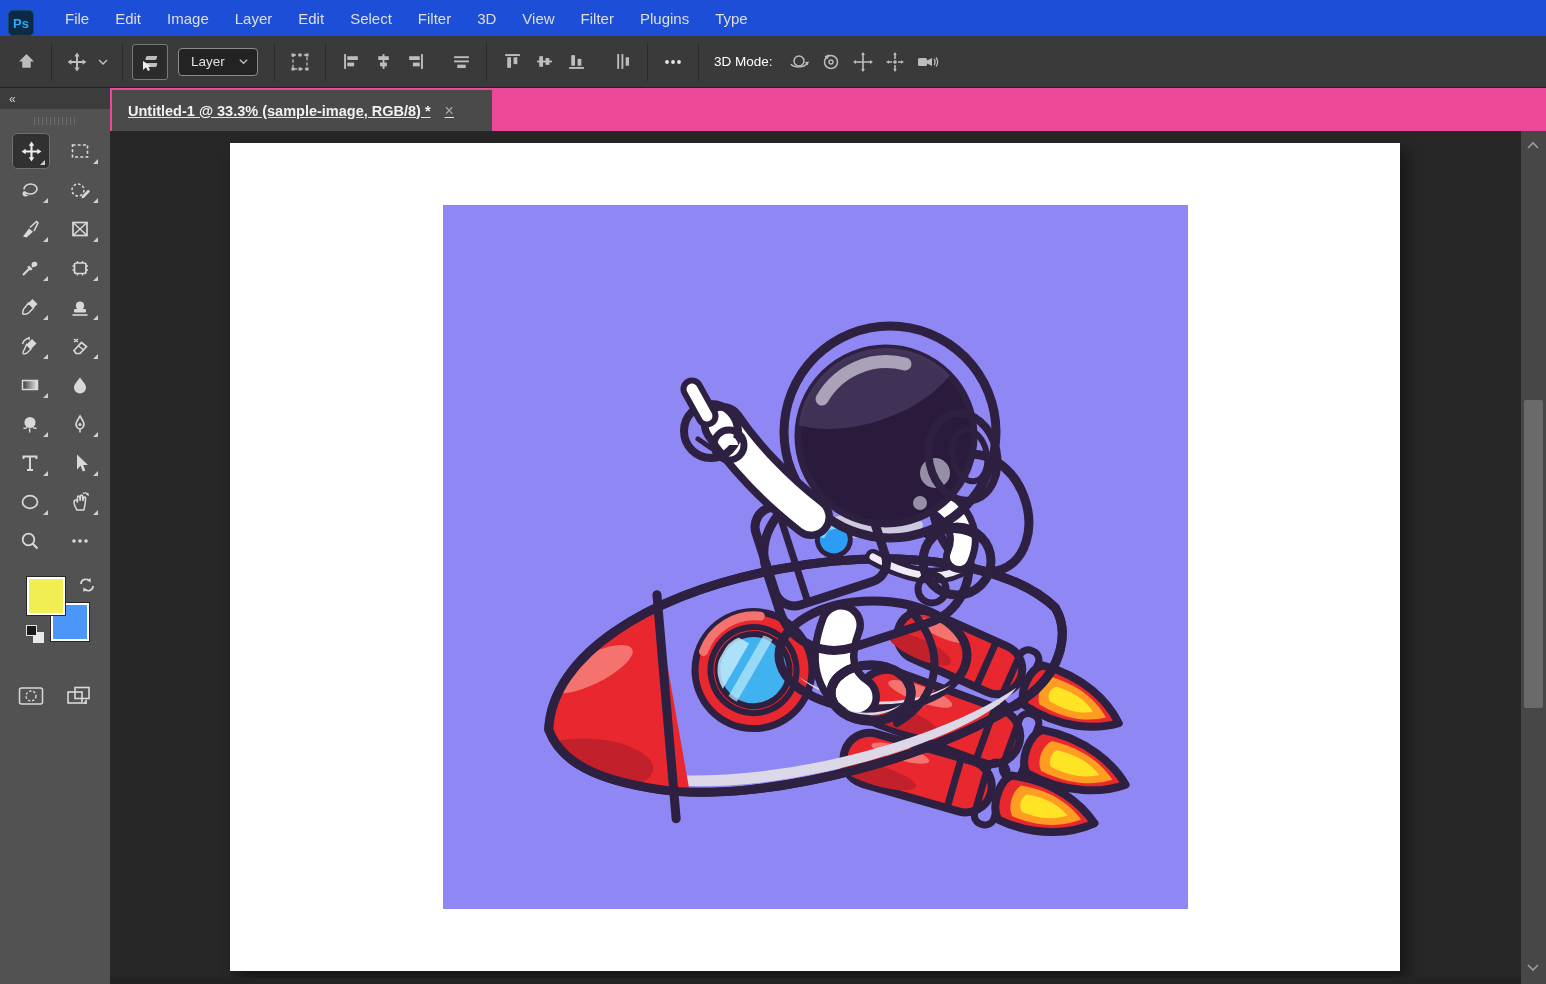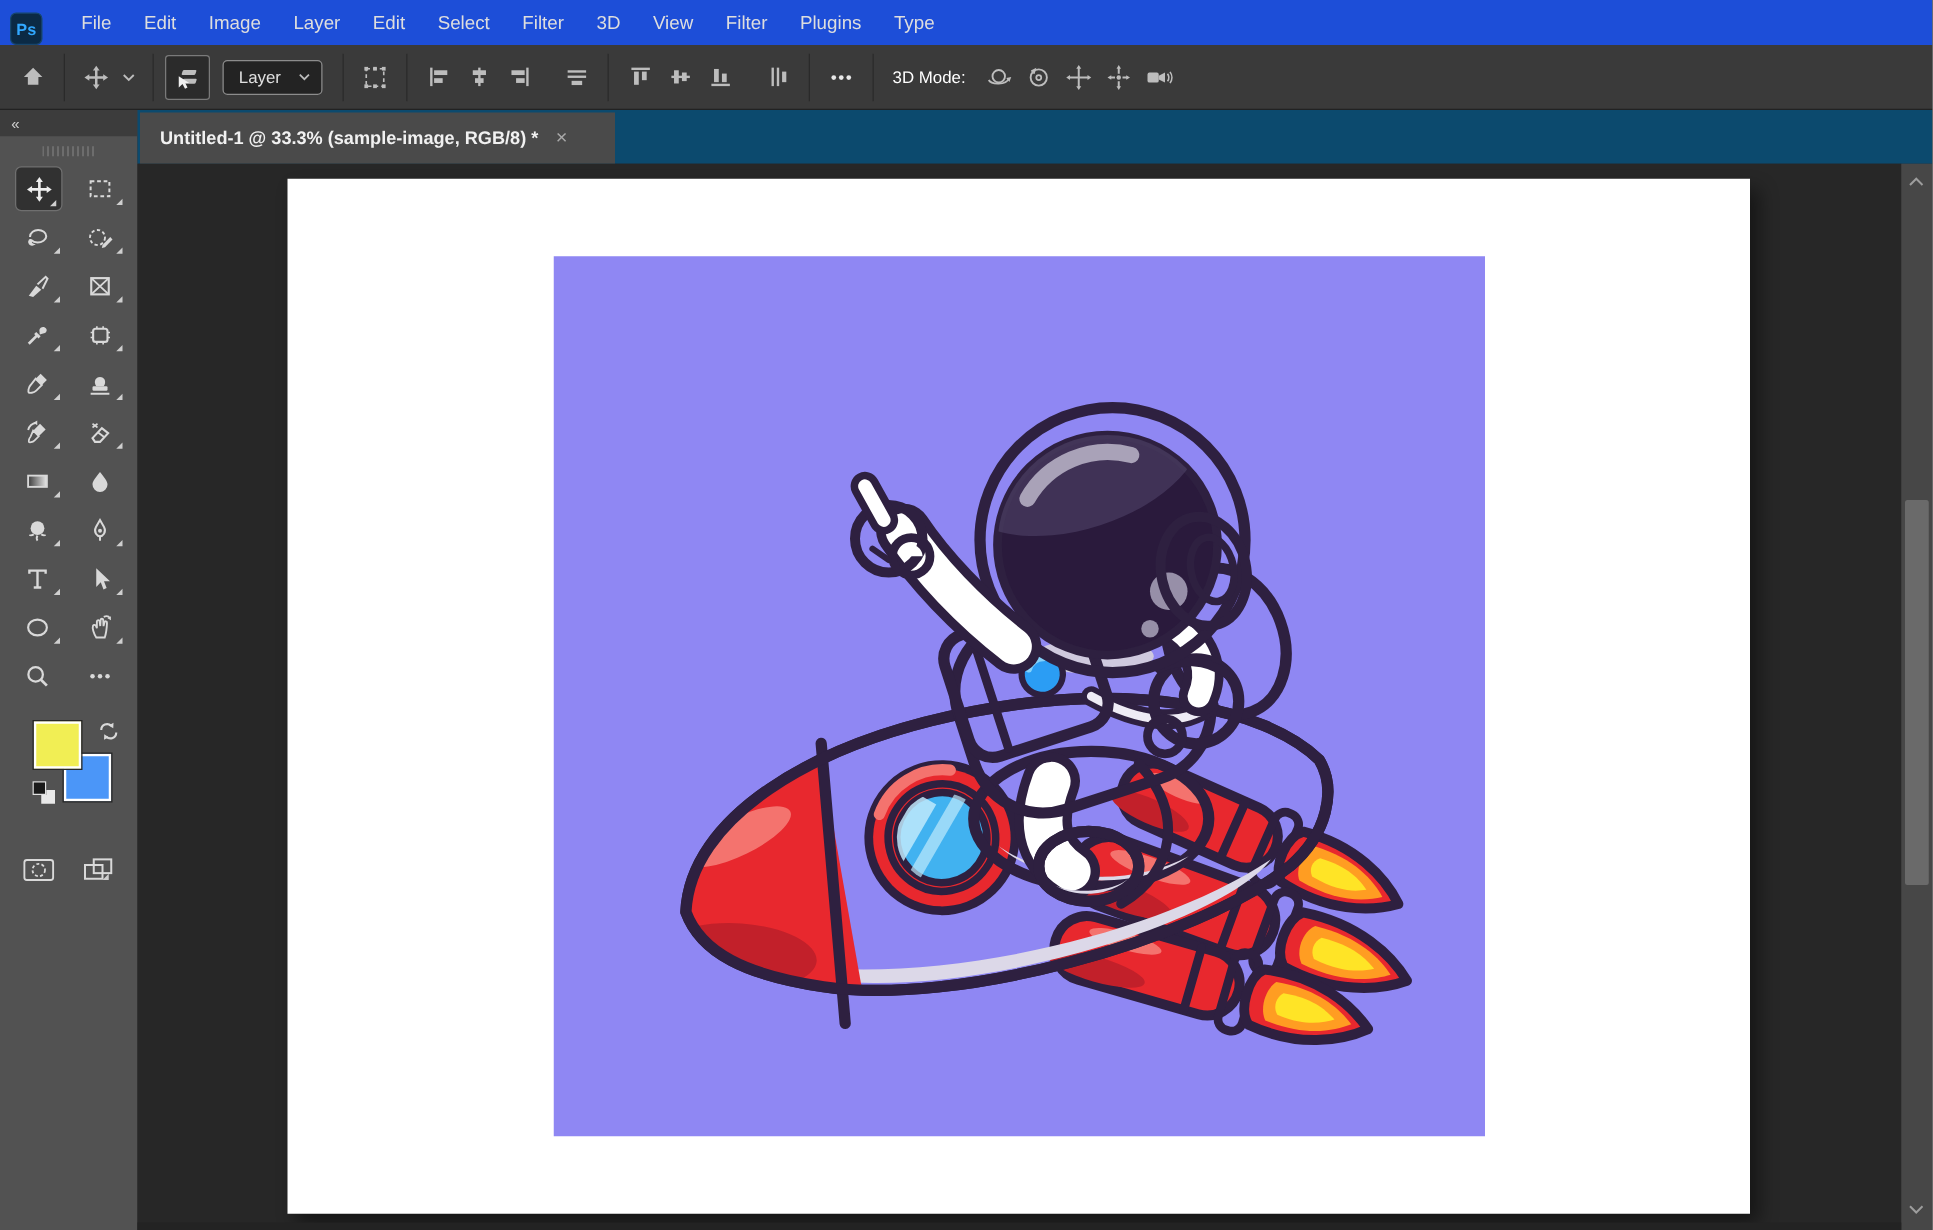--- a/index.html
+++ b/index.html
@@ -49,21 +49,21 @@
   .swatch.fg{left:27px;top:8px;background:var(--fg-swatch);z-index:2;}
   .swatch.bg{left:51px;top:34px;background:var(--bg-swatch);z-index:1;}
   .swap{position:absolute;left:77px;top:6px;color:#d9d9d9;}
   .defaults{position:absolute;left:26px;top:56px;width:18px;height:18px;z-index:3;}
   .defaults .b{position:absolute;left:0;top:0;width:11px;height:11px;background:#1a1a1a;border:1px solid #e2e2e2;z-index:2;}
   .defaults .w{position:absolute;right:0;bottom:0;width:11px;height:11px;background:#e9e9e9;}
   .mask-row{display:flex;justify-content:space-between;padding:4px 16px 0 16px;color:#cfcfcf;}
   .mask-row .tcell{width:30px;height:26px;}
 
   .workspace{flex:1;display:flex;flex-direction:column;min-width:0;}
-  .tabbar{height:43px;background:#0c4a6e;display:flex;align-items:flex-end;}
+  .tabbar{height:43px;background:#ec4899;display:flex;align-items:flex-end;text-decoration:underline;}
   .tab{margin-left:2px;height:41px;width:380px;background:#4a4a4a;display:flex;align-items:center;padding:0 10px 0 16px;gap:10px;}
   .tab-title{font-size:14.5px;font-weight:600;color:#f1f1f1;white-space:nowrap;}
   .tab-close{color:#a9a9a9;font-size:16px;line-height:1;padding:2px 4px;}
 
   .canvas-row{position:relative;flex:1;display:flex;min-height:0;}
   .canvas{position:relative;flex:1;background:#272727;min-width:0;}
   .document{position:absolute;left:120px;top:12px;width:1170px;height:828px;background:#ffffff;
     box-shadow:7px 8px 14px rgba(0,0,0,.45);}
   .artwork{position:absolute;left:213px;top:62px;width:745px;height:704px;}
   .bottom-strip{position:absolute;left:0;right:0;bottom:0;height:6px;background:#232323;z-index:5;}

